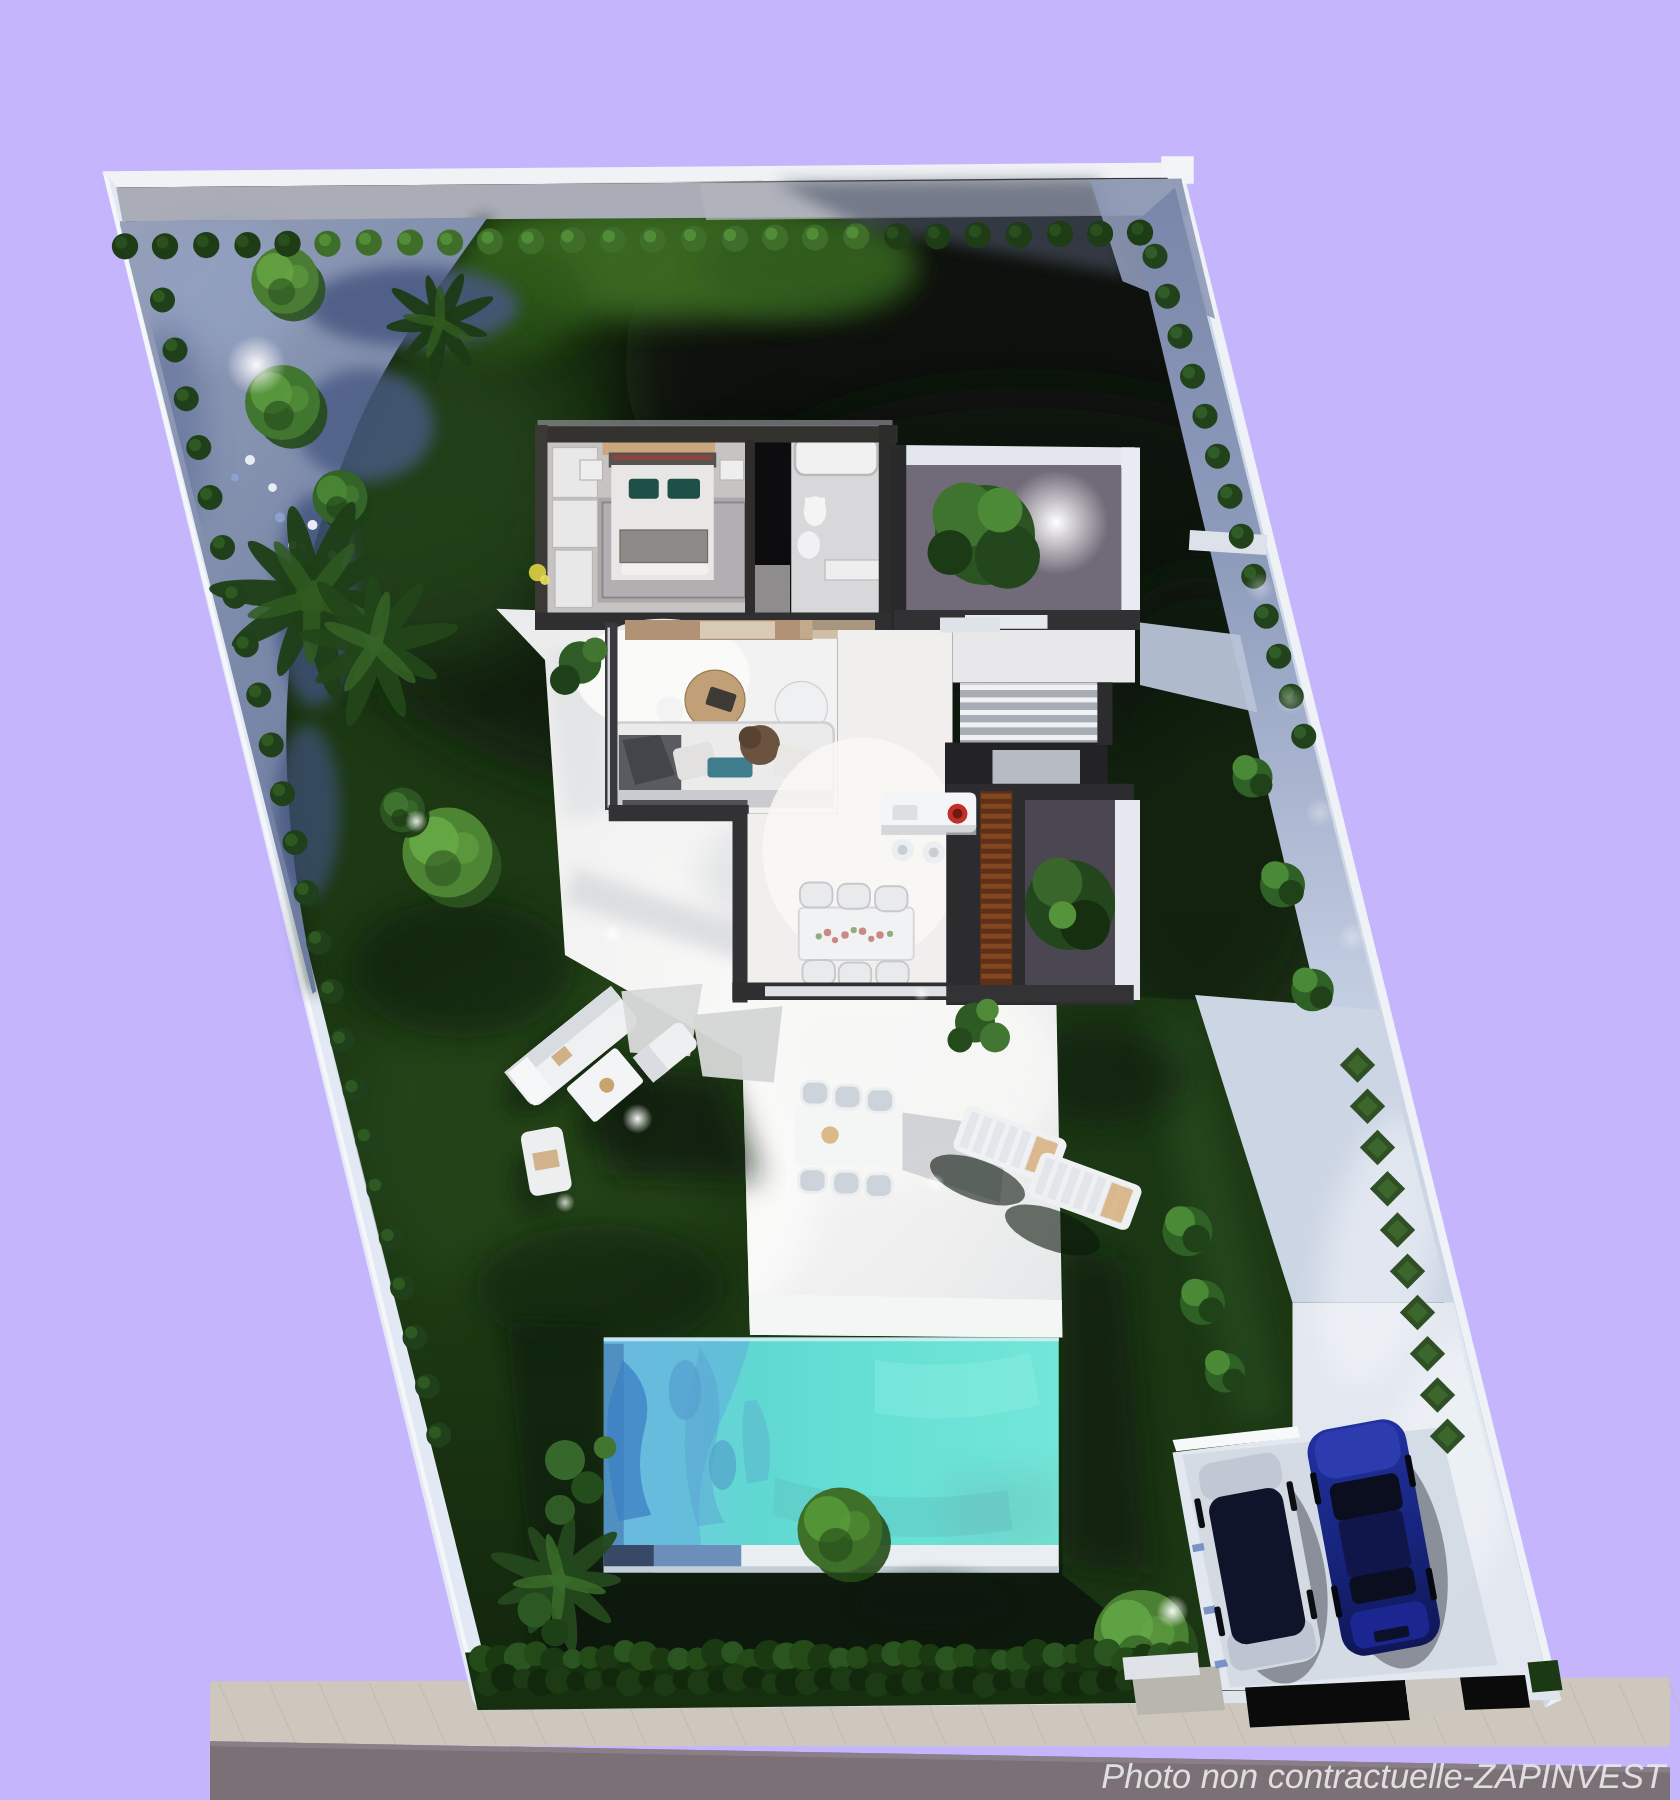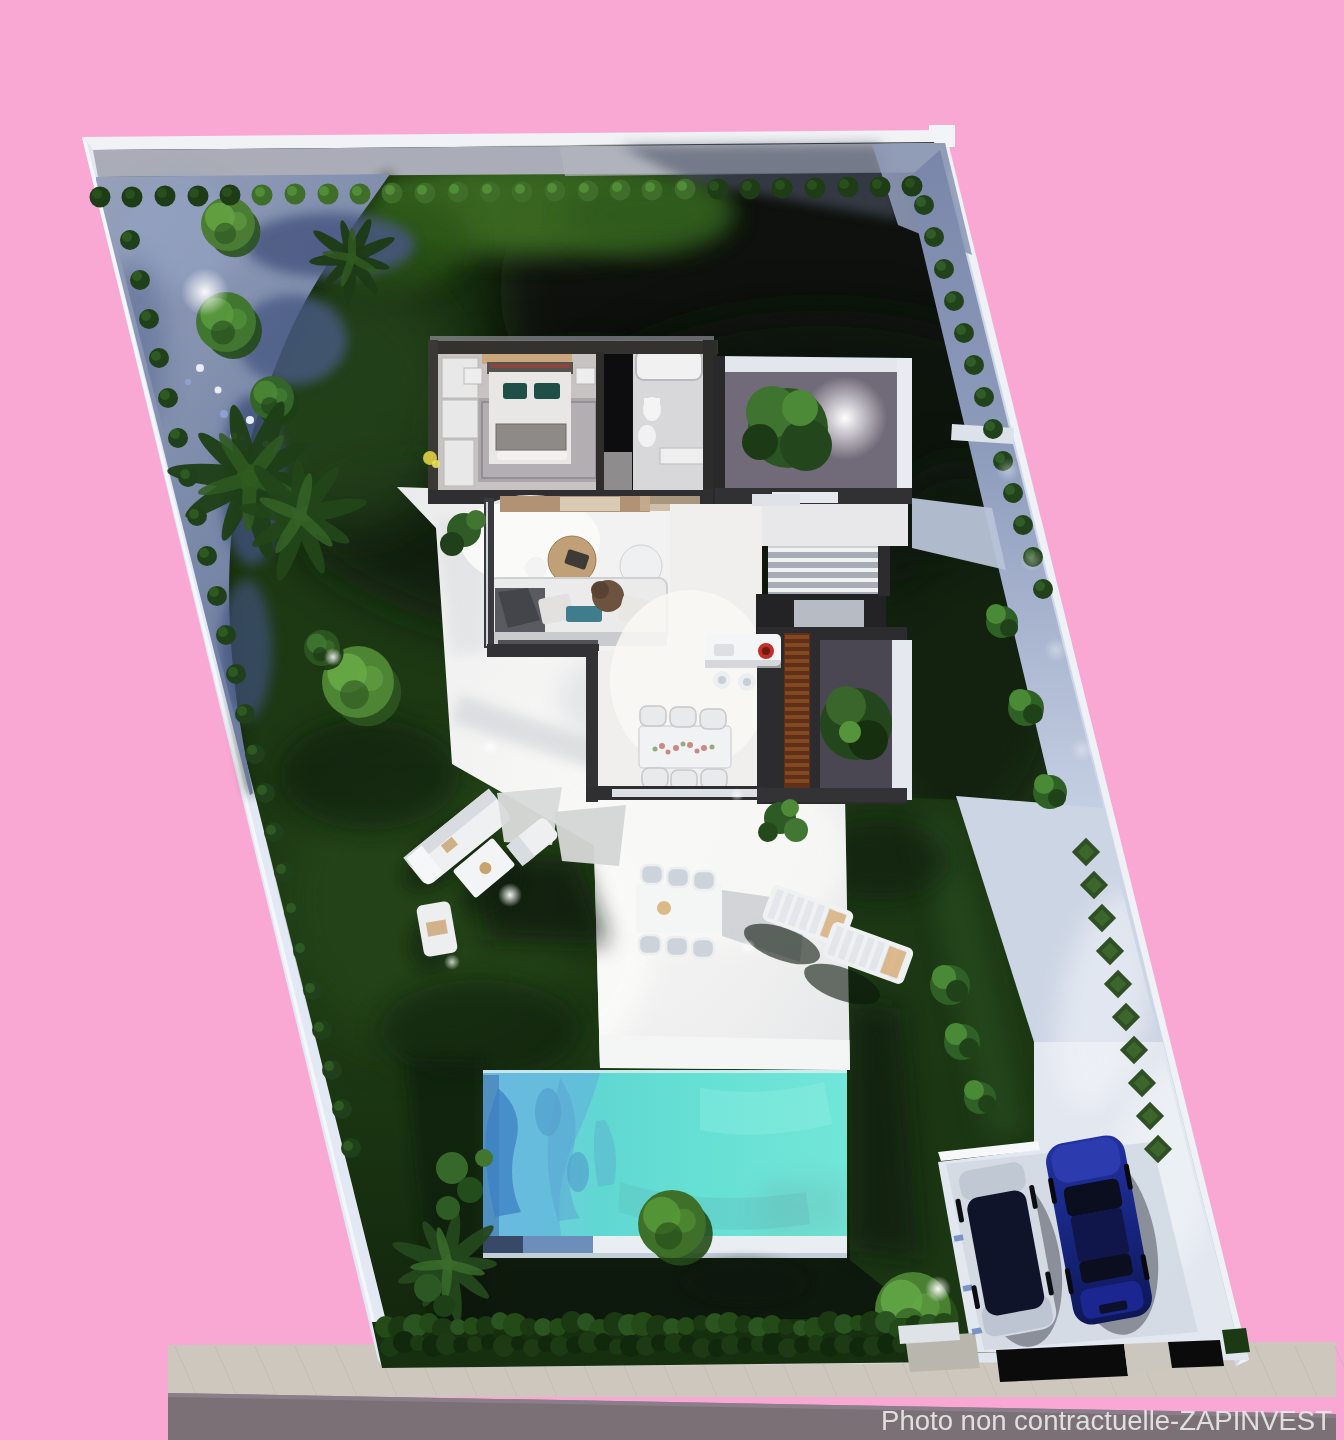--- a/index.html
+++ b/index.html
@@ -1,16 +1,16 @@
 <!DOCTYPE html>
 <html><head><meta charset="utf-8">
 <style>
 html,body{margin:0;padding:0;background:#000;}
-#stage{position:relative;width:1344px;height:1440px;background:#f9a8d4;overflow:hidden;
-font-family:"Liberation Sans", sans-serif;}
+#stage{position:relative;width:1344px;height:1440px;background:#c4b5fd;overflow:hidden;
+font-family:"Liberation Sans", sans-serif;font-style:italic;}
 </style></head><body>
 <div id="stage">
 <svg width="1344" height="1440" viewBox="0 0 1344 1440">
 <defs>
 <radialGradient id="glowg">
           <stop offset="0" stop-color="#ffffff" stop-opacity="1"></stop>
           <stop offset="0.45" stop-color="#ffffff" stop-opacity="0.55"></stop>
           <stop offset="1" stop-color="#ffffff" stop-opacity="0"></stop>
         </radialGradient>
 <linearGradient id="grassg" x1="0" y1="0" x2="0" y2="1">

